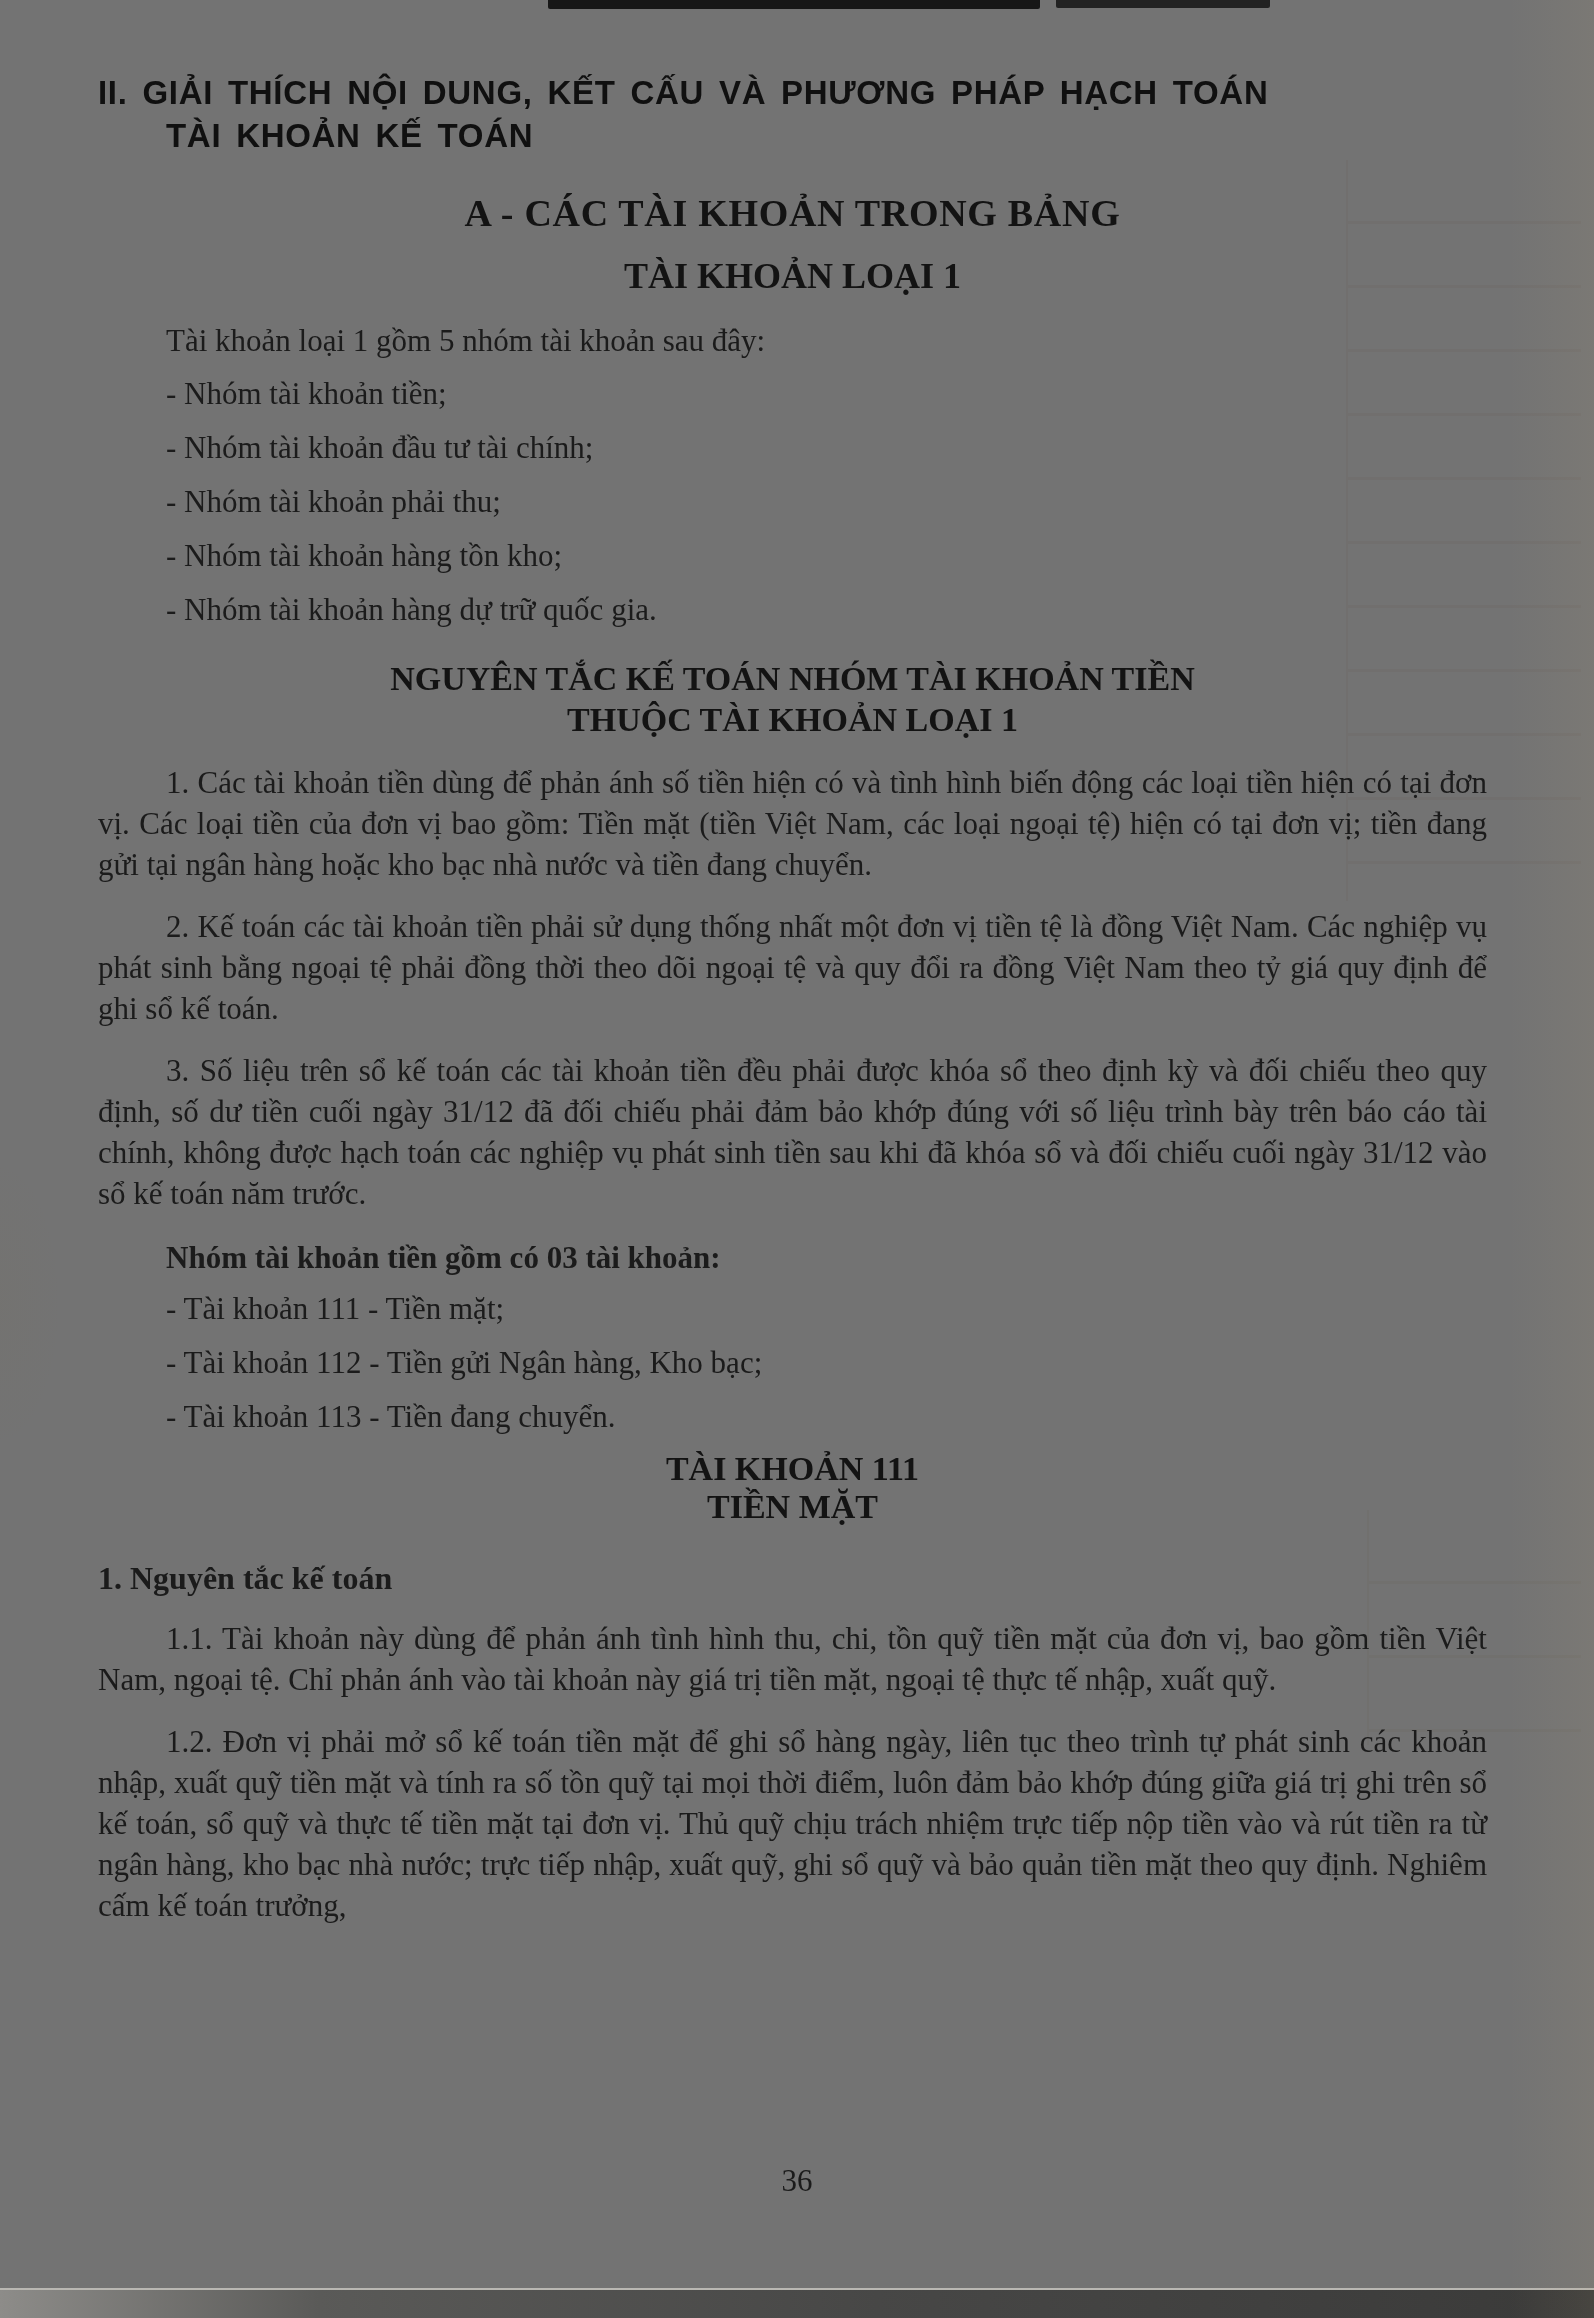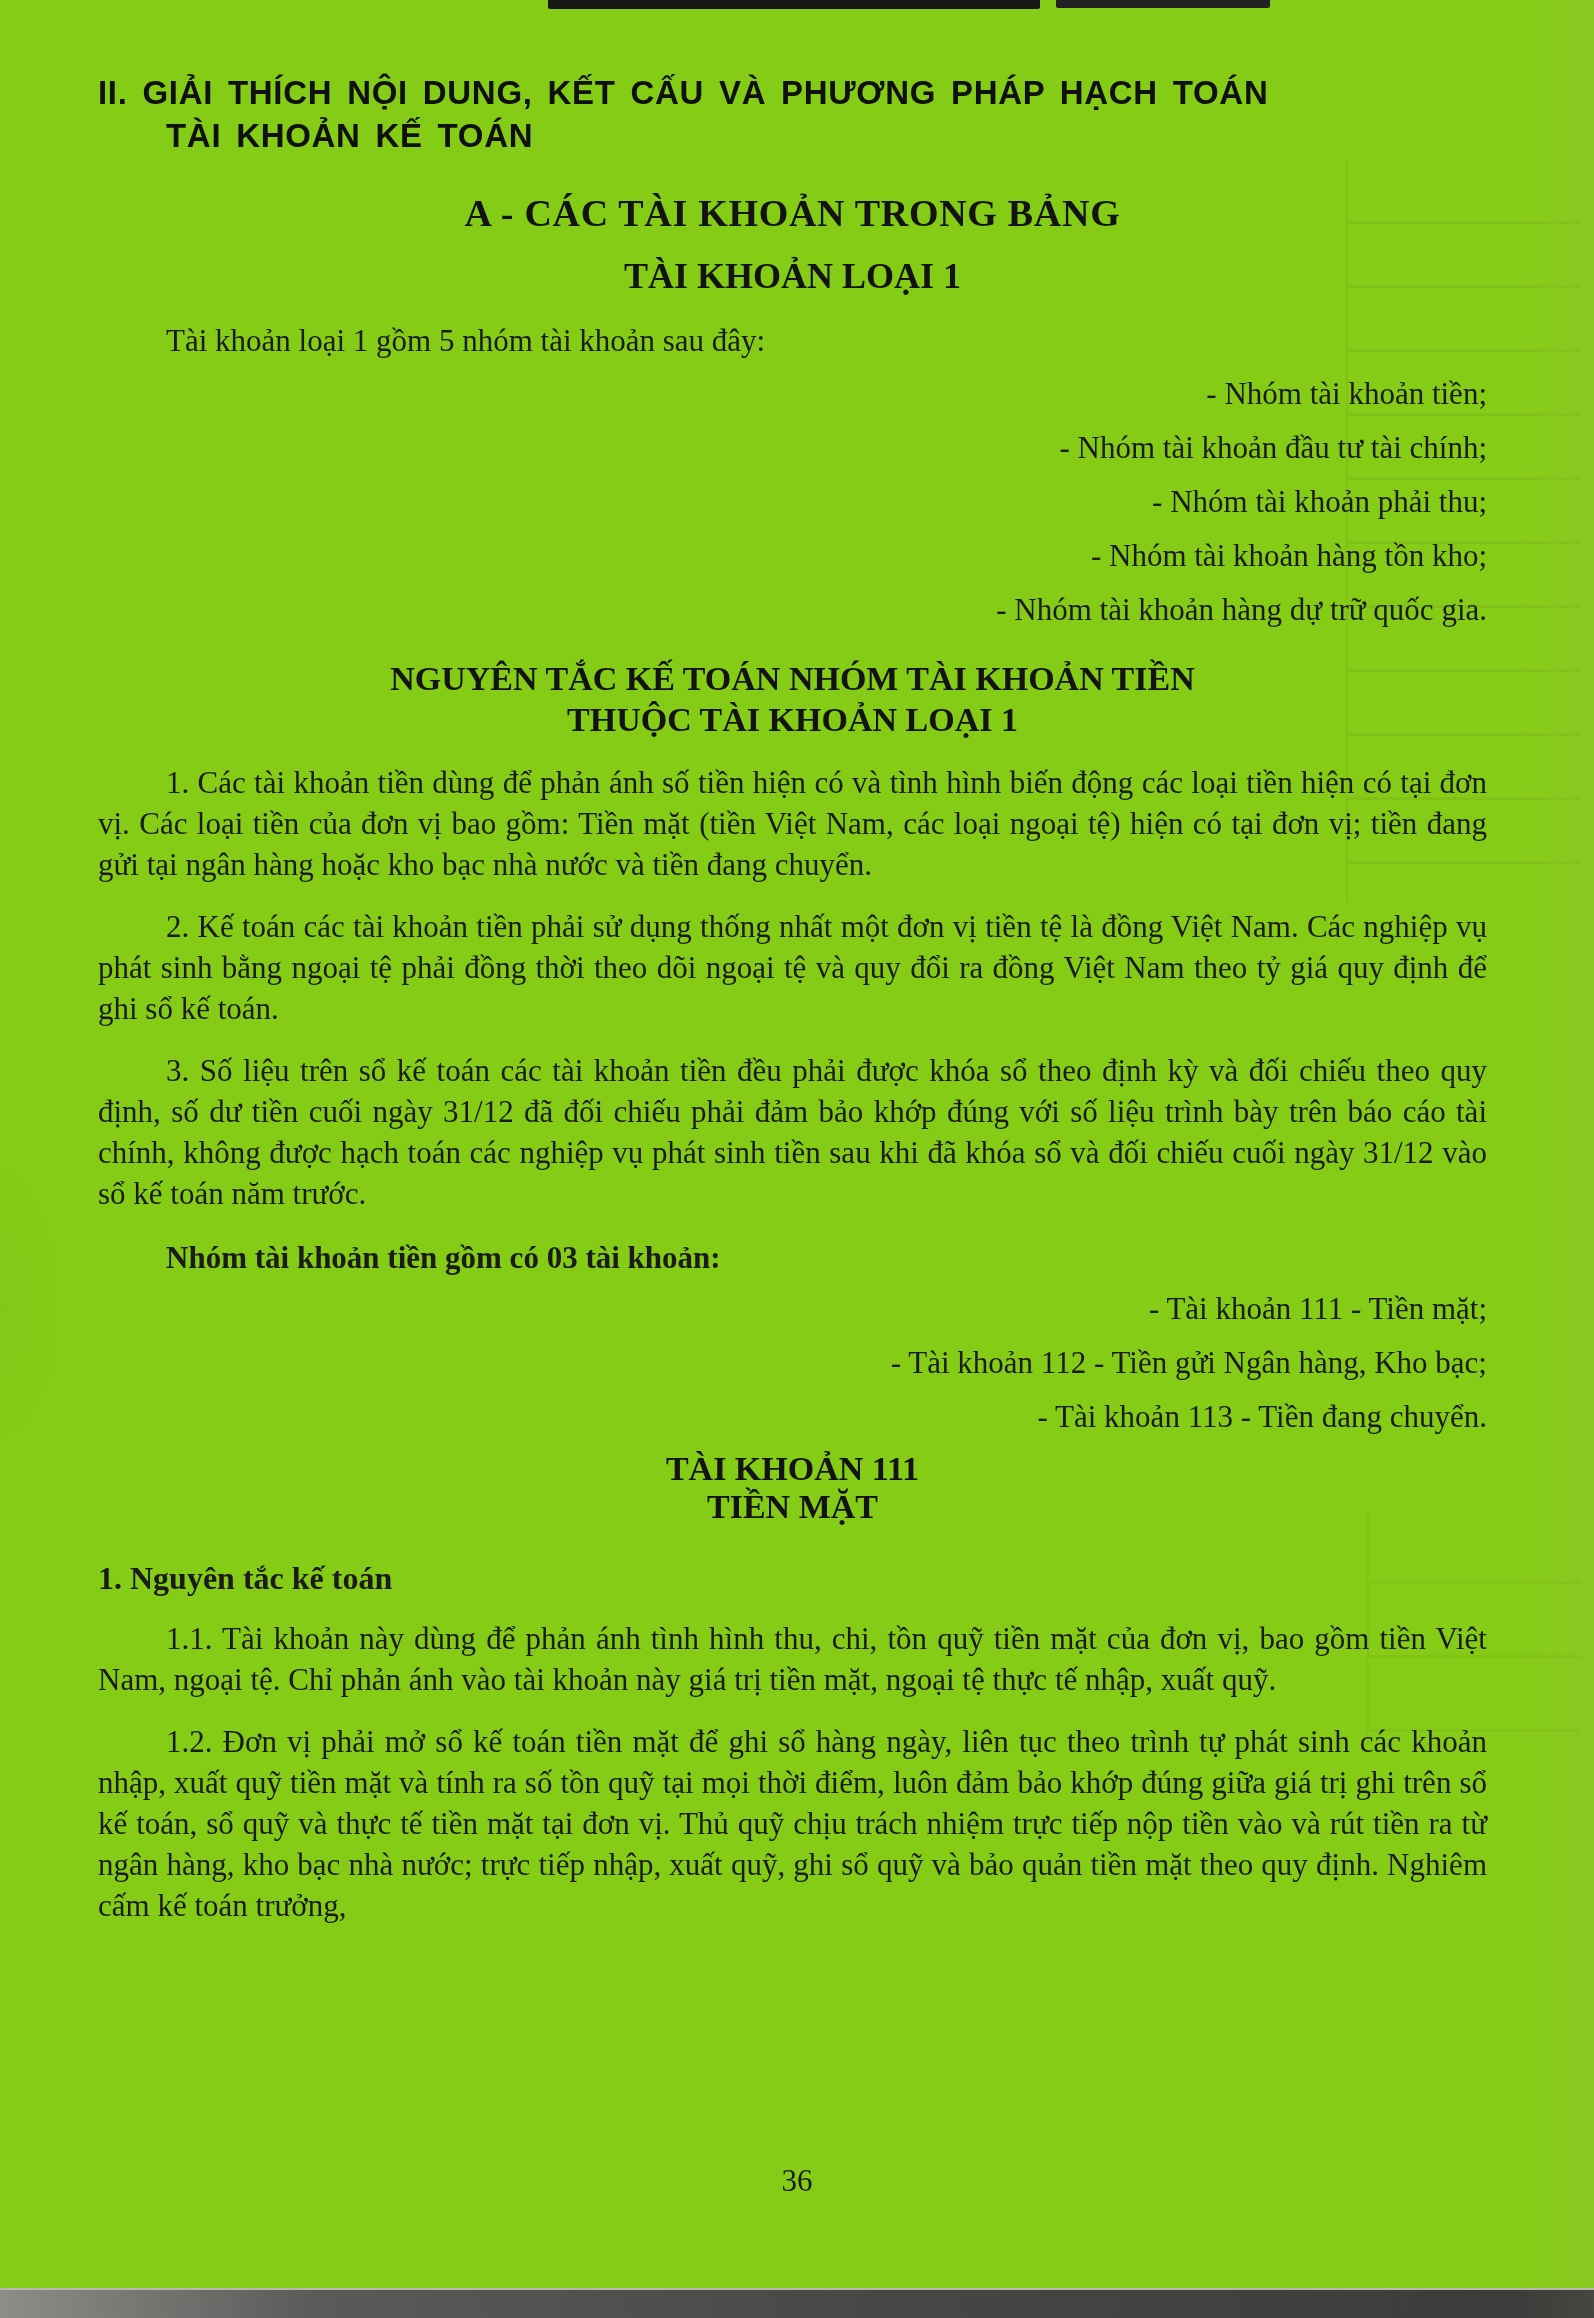--- a/index.html
+++ b/index.html
@@ -5,21 +5,21 @@
   * { margin: 0; padding: 0; box-sizing: border-box; }
   html, body { background: #d8d6d0; }
   body {
     width: 1594px;
     font-family: "Liberation Serif", "DejaVu Serif", serif;
   }
   .page {
     position: relative;
     width: 1594px;
     height: 2319px;
-    background: #84cc16;
+    background: #737373;
     color: #1b1b1b;
     overflow: hidden;
   }
   
   .page::after {
     content: "";
     position: absolute;
     top: 0; right: 0; bottom: 0;
     width: 85px;
     background: linear-gradient(to right, rgba(190,170,130,0) 0%, rgba(190,170,130,0.10) 100%);
@@ -89,21 +89,21 @@
 
   .para {
     font-size: 31px;
     line-height: 41px;
     text-align: justify;
     text-indent: 68px;
     margin-top: 21.4px;
   }
   .intro-para { margin-top: 24px; }
 
-  .dash-list { margin-top: 11.4px; text-align: right; }
+  .dash-list { margin-top: 11.4px; }
   .dash-item {
     font-size: 31px;
     line-height: 41px;
     padding-left: 68px;
     margin-bottom: 13px;
   }
 
   .principles-heading {
     font-size: 34px;
     line-height: 41px;

